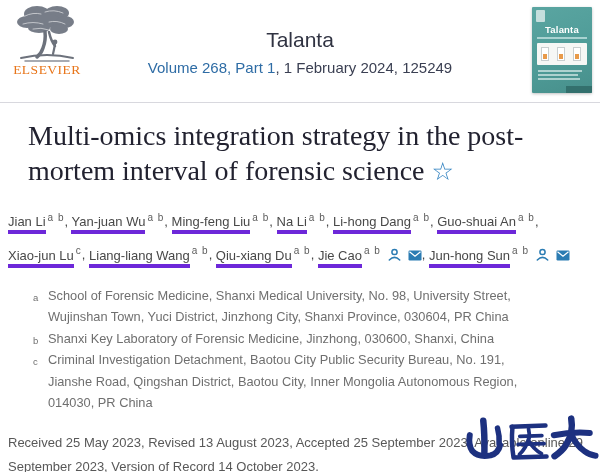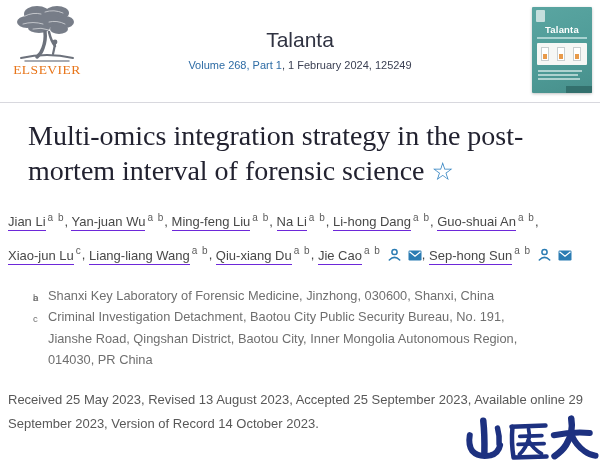--- a/index.html
+++ b/index.html
@@ -26,21 +26,21 @@
     font-family: "Liberation Serif", serif;
     color: #e8751a; font-size: 13.5px; letter-spacing: 0.5px; font-weight: 500;
     margin-top: -2px;
   }
   .journal-block {
     position: absolute; left: 120px; right: 120px; top: 28px; text-align: center;
   }
   .journal-title {
     font-size: 21px; color: #303342; font-weight: 400;
   }
-  .journal-issue { font-size: 11px; margin-top: 7px; color: #3a3f52; }
+  .journal-issue { font-size: 15px; margin-top: 7px; color: #3a3f52; }
   .journal-issue a { color: #2e6ca5; text-decoration: none; cursor: pointer; }
 
   
   .cover {
     position: absolute; right: 8px; top: 7px; width: 60px; height: 86px;
     background: linear-gradient(160deg, #5aa5a1 0%, #4f9c98 55%, #478f8b 100%);
     box-shadow: 0 1px 3px rgba(0,0,0,0.25);
     border-radius: 1px; overflow: hidden; cursor: pointer;
   }
   .cover .badge { position: absolute; left: 4px; top: 3px; width: 9px; height: 12px; background: #d8e9e8; opacity: .85; border-radius: 1px; }
@@ -70,21 +70,21 @@
 
   .authors {
     margin-top: 14px;
     font-size: 13px;
     line-height: 29px;
     color: #484848;
   }
   .author { white-space: nowrap; }
   .author-name {
     color: #484848; text-decoration: none; cursor: pointer;
-    border-bottom: 1px solid #6d28d9; padding-bottom: 1px;
+    border-bottom: 4px solid #6d28d9; padding-bottom: 1px;
   }
   .authors sup { font-size: 10px; color: #5c5c5c; margin-left: 2px; letter-spacing: 1px; }
   .sep { color: #484848; }
   .a-icon { vertical-align: -1px; margin-left: 7px; cursor: pointer; }
 
   .affiliations { margin-top: 15px; }
   .affil {
     position: relative;
     padding-left: 40px;
     font-size: 12.8px;
@@ -177,32 +177,32 @@
     <h1 class="article-title"><span>Multi-omics integration strategy in the post-mortem interval of forensic science</span> <span class="flag-star">☆</span></h1>
 
     <p class="authors"><span class="author"><a class="author-name">Jian Li</a><sup>a b</sup></span><span class="sep">, </span><span class="author"><a class="author-name">Yan-juan Wu</a><sup>a b</sup></span><span class="sep">, </span><span class="author"><a class="author-name">Ming-feng Liu</a><sup>a b</sup></span><span class="sep">, </span><span class="author"><a class="author-name">Na Li</a><sup>a b</sup></span><span class="sep">, </span><span class="author"><a class="author-name">Li-hong Dang</a><sup>a b</sup></span><span class="sep">, </span><span class="author"><a class="author-name">Guo-shuai An</a><sup>a b</sup></span><span class="sep">, </span><span class="author"><a class="author-name">Xiao-jun Lu</a><sup>c</sup></span><span class="sep">, </span><span class="author"><a class="author-name">Liang-liang Wang</a><sup>a b</sup></span><span class="sep">, </span><span class="author"><a class="author-name">Qiu-xiang Du</a><sup>a b</sup></span><span class="sep">, </span><span class="author"><a class="author-name">Jie Cao</a><sup>a b</sup><svg class="a-icon" width="13" height="13" viewBox="0 0 13 13">
             <g fill="none" stroke="#2b7cb3" stroke-width="1.5">
               <circle cx="6.5" cy="4" r="2.6"></circle>
               <path d="M1.3,12 Q6.5,6.8 11.7,12" stroke-linecap="round"></path>
             </g>
           </svg><svg class="a-icon" width="14" height="11" viewBox="0 0 14 11">
             <rect x="0.5" y="0.5" width="13" height="10" rx="1.2" fill="#2b7cb3"></rect>
             <path d="M1.5,1.8 L7,6.2 L12.5,1.8" fill="none" stroke="#ffffff" stroke-width="1.2"></path>
-          </svg></span><span class="sep">, </span><span class="author"><a class="author-name">Sep-hong Sun</a><sup>a b</sup><svg class="a-icon" width="13" height="13" viewBox="0 0 13 13">
+          </svg></span><span class="sep">, </span><span class="author"><a class="author-name">Jun-hong Sun</a><sup>a b</sup><svg class="a-icon" width="13" height="13" viewBox="0 0 13 13">
             <g fill="none" stroke="#2b7cb3" stroke-width="1.5">
               <circle cx="6.5" cy="4" r="2.6"></circle>
               <path d="M1.3,12 Q6.5,6.8 11.7,12" stroke-linecap="round"></path>
             </g>
           </svg><svg class="a-icon" width="14" height="11" viewBox="0 0 14 11">
             <rect x="0.5" y="0.5" width="13" height="10" rx="1.2" fill="#2b7cb3"></rect>
             <path d="M1.5,1.8 L7,6.2 L12.5,1.8" fill="none" stroke="#ffffff" stroke-width="1.2"></path>
           </svg></span></p>
 
     <div class="affiliations">
-        <div class="affil"><sup>a</sup></div>
+        <div class="affil"><sup>a</sup><span>School of Forensic Medicine, Shanxi Medical University, No. 98, University Street, Wujinshan Town, Yuci District, Jinzhong City, Shanxi Province, 030604, PR China</span></div>
         <div class="affil"><sup>b</sup><span>Shanxi Key Laboratory of Forensic Medicine, Jinzhong, 030600, Shanxi, China</span></div>
         <div class="affil"><sup>c</sup><span>Criminal Investigation Detachment, Baotou City Public Security Bureau, No. 191, Jianshe Road, Qingshan District, Baotou City, Inner Mongolia Autonomous Region, 014030, PR China</span></div>
       </div>
 
     <p class="dates">Received 25 May 2023, Revised 13 August 2023, Accepted 25 September 2023, Available online 29 September 2023, Version of Record 14 October 2023.</p>
   </div>
 
   <svg class="watermark" viewBox="0 0 138 56" aria-label="山医大">
     <g fill="none" stroke="#1d3180" stroke-linecap="round" stroke-linejoin="round">
 

